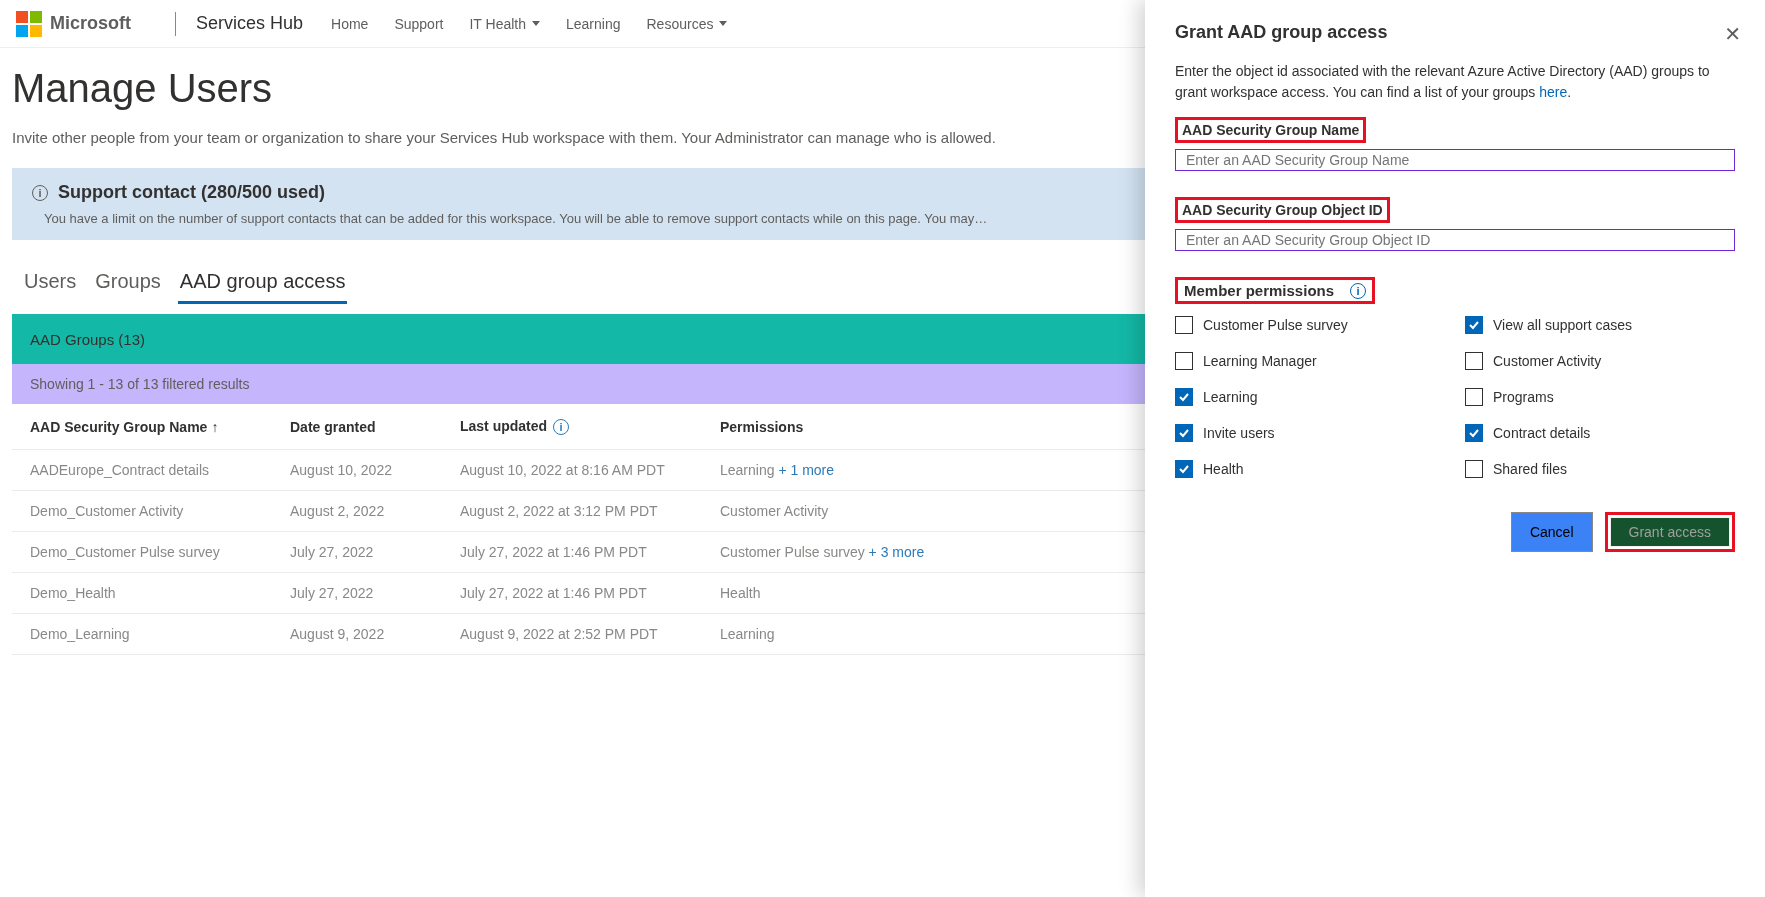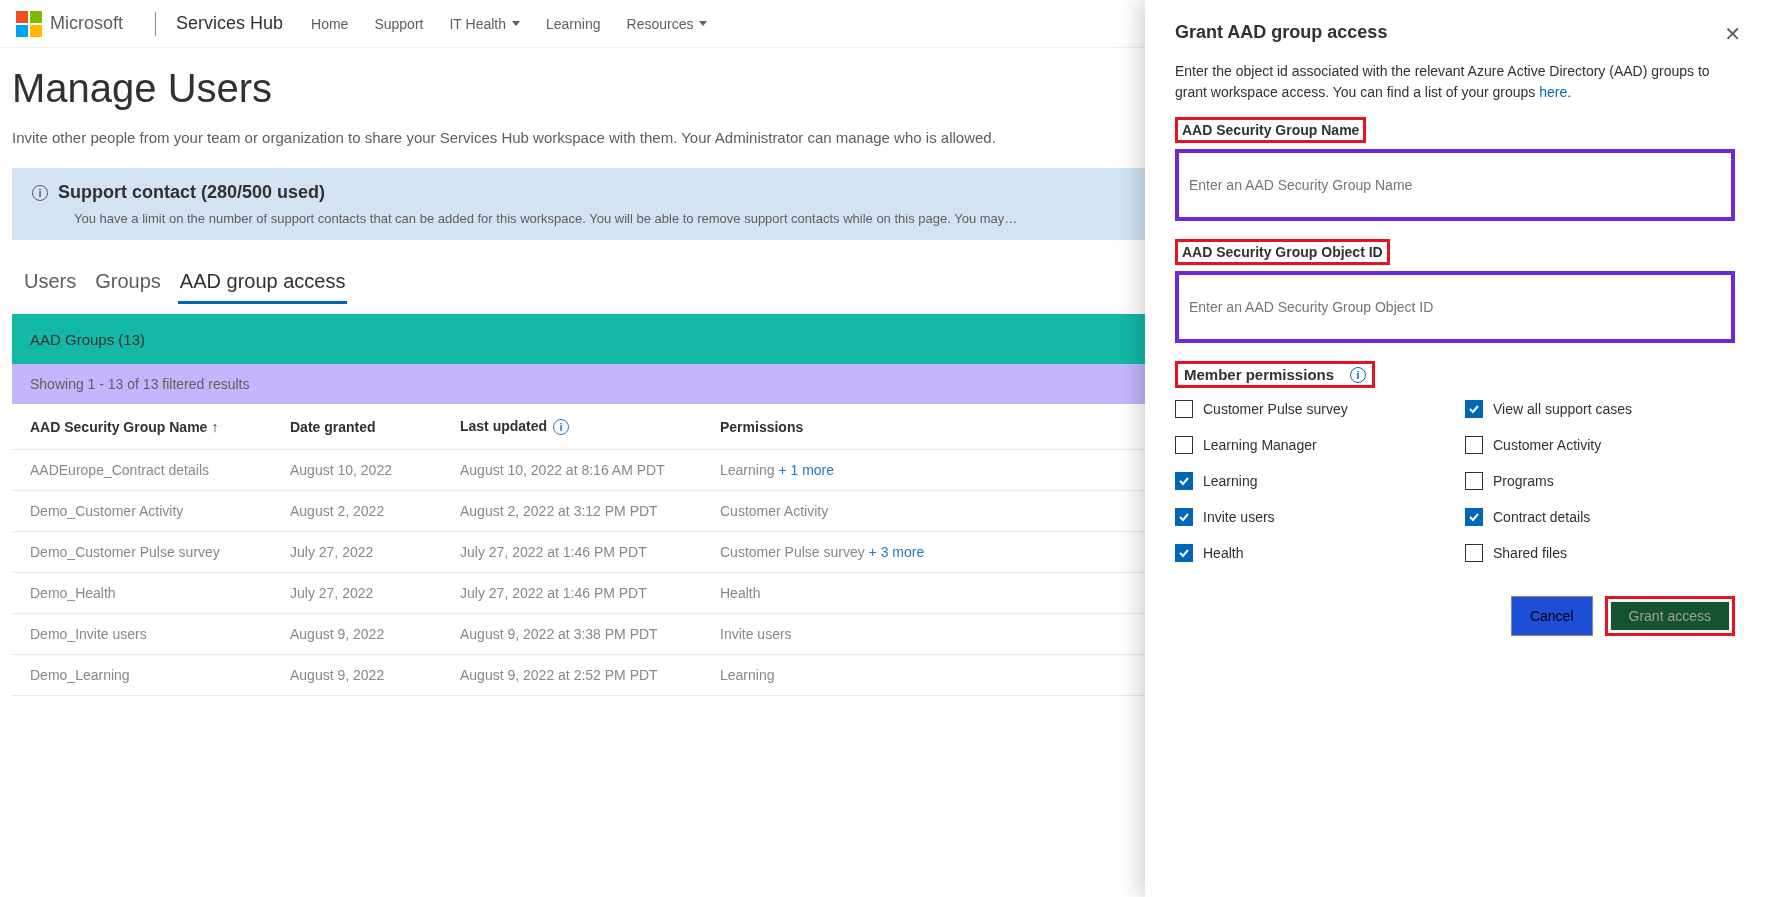--- a/index.html
+++ b/index.html
@@ -1,31 +1,31 @@
 <!DOCTYPE html>
 <html><head>
 <meta charset="utf-8">
 <style>
 *{box-sizing:border-box;margin:0;padding:0;font-family:"Segoe UI",Arial,sans-serif}
 body{background:#fff;color:#323130;width:1765px;height:897px;overflow:hidden;position:relative}
 header.topnav{display:flex;align-items:center;height:48px;padding:0 16px;border-bottom:1px solid #eee}
 .ms-logo{display:grid;grid-template-columns:12px 12px;grid-template-rows:12px 12px;gap:2px;margin-right:8px}
 .ms-logo span:nth-child(1){background:#f25022}.ms-logo span:nth-child(2){background:#7fba00}.ms-logo span:nth-child(3){background:#00a4ef}.ms-logo span:nth-child(4){background:#ffb900}
-.ms-name{color:#5e5e5e;font-size:18px;font-weight:400;margin-right:12px}
+.ms-name{color:#5e5e5e;font-size:18px;font-weight:700;margin-right:24px}
 .vsep{width:1px;height:24px;background:#8a8886;margin:0 20px}
 .hub-name{font-size:18px;color:#323130;margin-right:28px}
 .nav-item{font-size:14px;color:#605e5c;margin-right:26px;cursor:pointer;display:flex;align-items:center;gap:6px}
 .chev{display:inline-block;width:0;height:0;border-left:4px solid transparent;border-right:4px solid transparent;border-top:5px solid #605e5c}
 .page{padding:18px 12px 0 12px}
 h1.page-title{font-size:40px;font-weight:400;color:#323130;margin-bottom:18px}
 .subtitle{font-size:15px;color:#605e5c;margin-bottom:22px}
 .banner{background:#d3e3f2;padding:14px 20px;margin-bottom:22px}
 .banner-title{font-size:18px;font-weight:600;display:flex;align-items:center;gap:10px}
 .info-icon{display:inline-flex;width:16px;height:16px;border:1.2px solid #605e5c;border-radius:50%;align-items:center;justify-content:center;font-size:11px;color:#605e5c}
-.banner-text{font-size:13px;color:#605e5c;margin-top:8px;margin-left:42px}
+.banner-text{font-size:13px;color:#605e5c;margin-top:8px;margin-left:12px}
 .tabs{display:flex;gap:15px;margin:4px 0 10px 10px}
 .tab{font-size:20px;color:#605e5c;padding:8px 2px;cursor:pointer}
 .tab.active{color:#323130;border-bottom:3px solid #0067b8}
 .tablehead{background:#14b8a6;padding:12px 18px;display:flex;align-items:center;justify-content:space-between}
 .search-box{display:flex;align-items:center;border:1px solid #8a8886;padding:4px 10px;width:240px;background:#fff}
 .search-box svg{margin-right:8px}
 .search-box input{border:none;outline:none;font-size:14px;color:#605e5c;width:100%}
 .filterbar{background:#c4b5fd;padding:12px 18px;font-size:14px;color:#605e5c}
 table{width:100%;border-collapse:collapse}
 th{text-align:left;font-size:14px;font-weight:600;color:#323130;padding:14px 18px;border-bottom:1px solid #edebe9}
@@ -34,31 +34,31 @@
 th .sort-arrow{margin-left:4px}
 th .info-icon{margin-left:6px;border-color:#2a7ab9;color:#2a7ab9}
 
 .panel{position:absolute;top:0;right:0;width:620px;height:100%;background:#fff;box-shadow:-6px 0 20px rgba(0,0,0,.18);padding:22px 30px}
 .panel h2{font-size:18px;font-weight:600;margin-bottom:18px}
 .close-x{position:absolute;top:22px;right:24px;font-size:20px;color:#605e5c;cursor:pointer}
 .panel-desc{font-size:14px;color:#323130;line-height:1.5;margin-bottom:14px}
 .panel-desc a{color:#0067b8;text-decoration:none}
 .field-label{font-size:14px;font-weight:600;display:inline-block;padding:2px 4px;margin-bottom:6px}
 .hl-red{border:3px solid #e81123}
-input.text-input{width:100%;border:4px solid #6d28d9;padding:24px 10px;font-size:14px;color:#323130;margin-bottom:18px}
+input.text-input{width:100%;border:1px solid #6d28d9;padding:2px 10px;font-size:14px;color:#323130;margin-bottom:26px}
 .section-label{font-size:15px;font-weight:600;display:inline-flex;align-items:center;gap:16px;padding:2px 6px;margin-bottom:12px}
 .section-label .info-icon{border-color:#0067b8;color:#0067b8}
 .checks{display:grid;grid-template-columns:1fr 1fr;row-gap:18px;column-gap:20px;margin-bottom:34px;font-size:14px}
 .check{display:flex;align-items:center;gap:10px;cursor:pointer}
 .cbox{width:18px;height:18px;border:1px solid #323130;display:flex;align-items:center;justify-content:center}
 .cbox.checked{background:#0067b8;border-color:#0067b8}
 .cbox.checked svg{display:block}
 .cbox svg{display:none}
 .panel-actions{display:flex;justify-content:flex-end;gap:12px}
-.btn{padding:6px 18px;font-size:14px;border:1px solid #8a8886;background:#1d4ed8;cursor:pointer}
+.btn{padding:6px 18px;font-size:14px;border:1px solid #8a8886;background:#3b82f6;cursor:pointer}
 .btn.primary{background:#14532d;color:#a19f9d;border-color:#f3f2f1}
 .btn-wrap-red{border:3px solid #e81123;display:inline-block;padding:2px}
 .col-name{width:260px}.col-date{width:170px}.col-updated{width:260px}
 </style>
 </head>
 <body>
 
 <header class="topnav">
   <div class="ms-logo">
       <span></span>
@@ -136,26 +136,20 @@
           <td>July 27, 2022 at 1:46 PM PDT</td>
           <td>Customer Pulse survey <span class="perm-more">+ 3 more</span></td>
         </tr>
         <tr>
           <td>Demo_Health</td>
           <td>July 27, 2022</td>
           <td>July 27, 2022 at 1:46 PM PDT</td>
           <td>Health</td>
         </tr>
         <tr>
-          <td>Demo_Invite users</td>
-          <td>August 9, 2022</td>
-          <td>August 9, 2022 at 3:38 PM PDT</td>
-          <td>Invite users</td>
-        </tr>
-        <tr>
           <td>Demo_Learning</td>
           <td>August 9, 2022</td>
           <td>August 9, 2022 at 2:52 PM PDT</td>
           <td>Learning</td>
         </tr>
       </tbody>
   </table>
 </div>
 
 <div class="panel">

